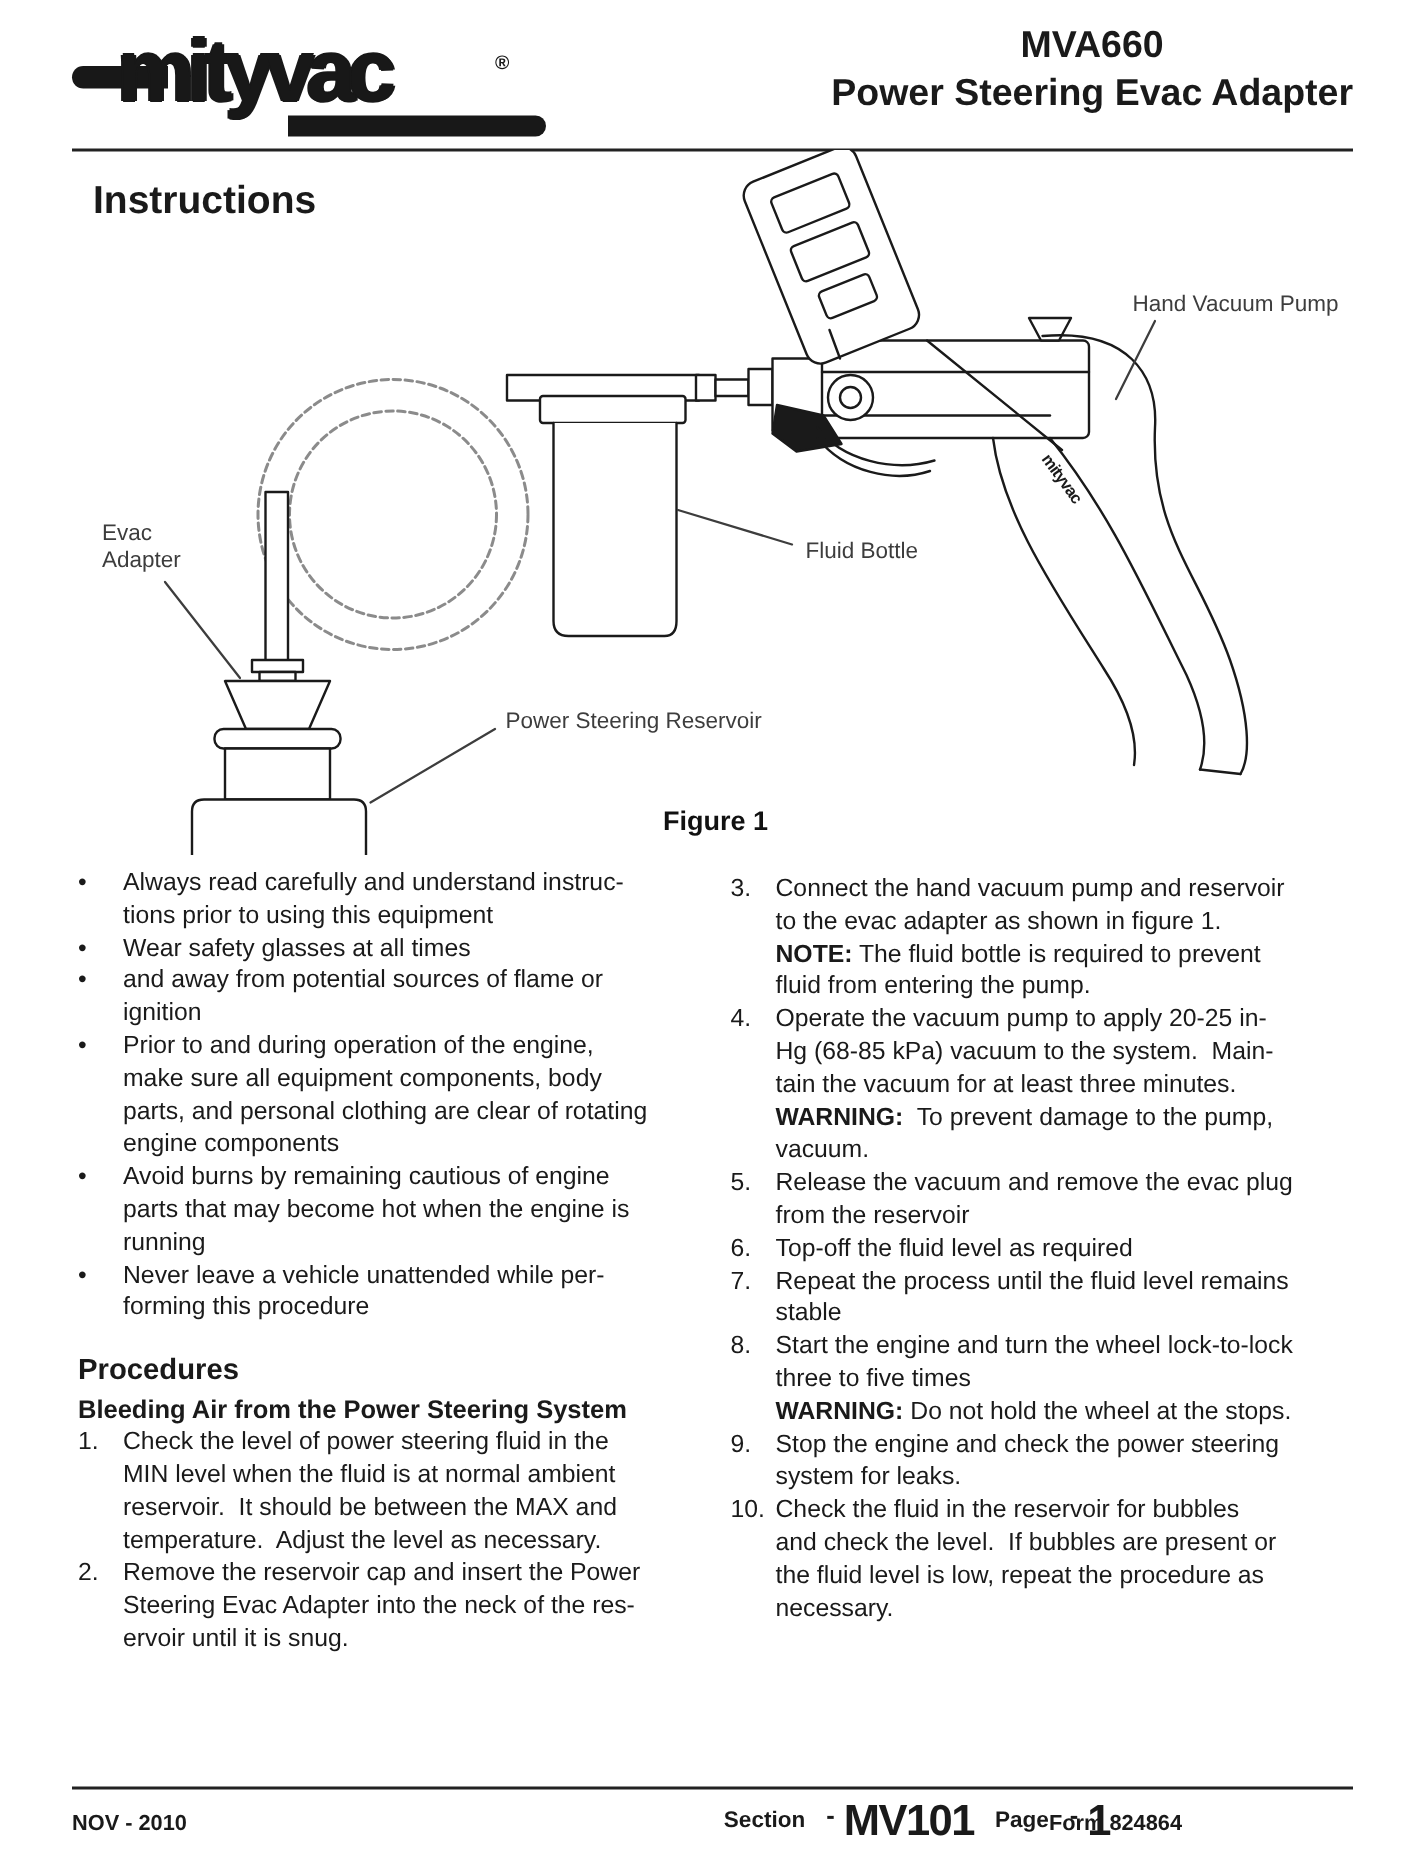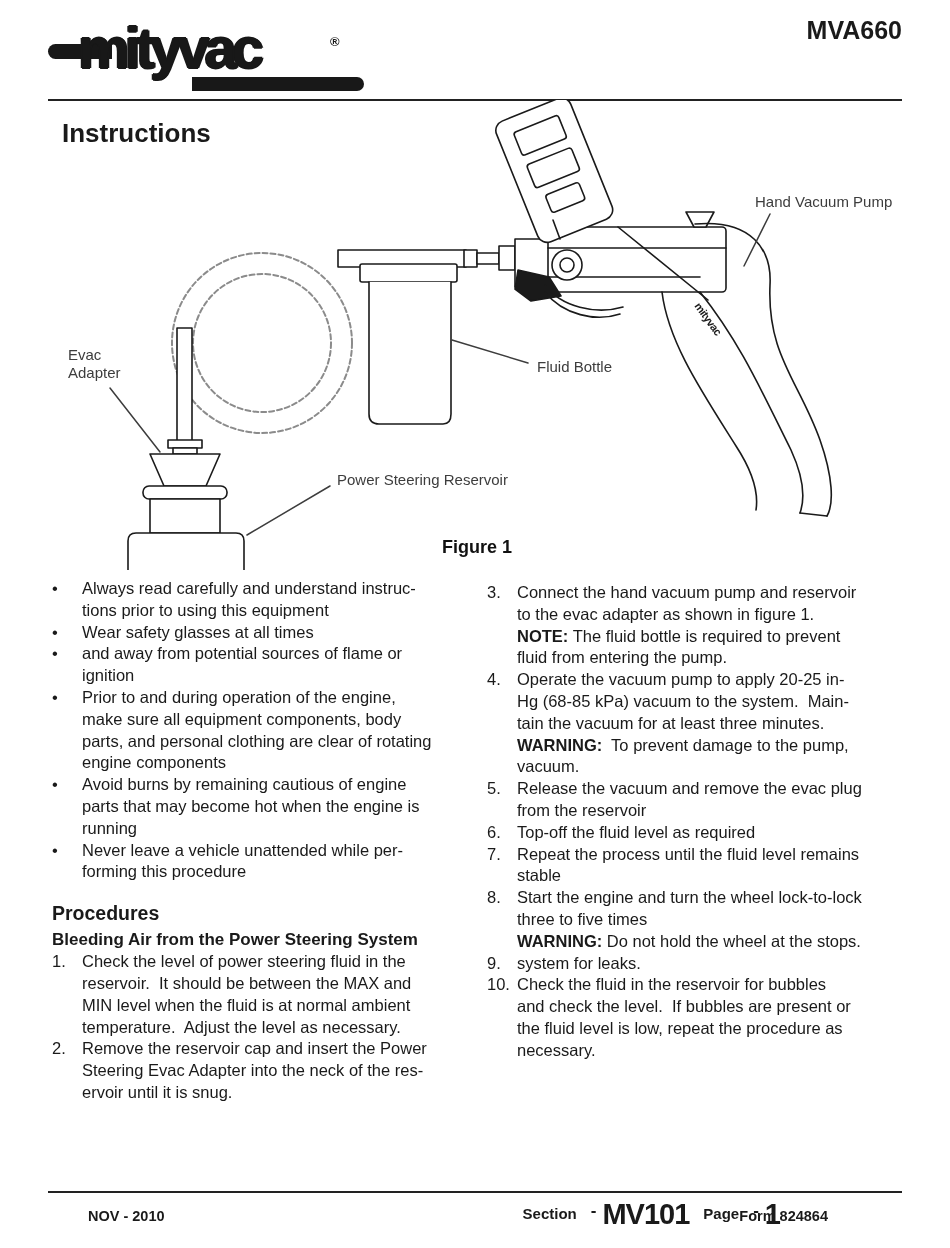--- a/index.html
+++ b/index.html
@@ -37,21 +37,21 @@
   .sec-title { font-size:19.5px; font-weight:bold; line-height:24px; margin-bottom:4px; }
   .sec-subtitle { font-size:17px; font-weight:bold; line-height:22px; }
   .procedures-title { margin-top:18px; }
   .li { display:flex; }
   .li .marker { width:30px; flex:none; line-height:21.8px; }
   .li .content { flex:1; min-width:0; }
   .line { line-height:21.8px; white-space:pre; }
   .line b { font-weight:bold; }
 
   
-  .footer { position:absolute; left:0; top:1198px; width:788px; height:40px;margin-left:40px; }
+  .footer { position:absolute; left:0; top:1198px; width:788px; height:40px; }
   .foot-date { position:absolute; left:48px; top:10px; font-size:14.5px; font-weight:bold; }
   .foot-form { position:absolute; left:0; right:0; top:10px; text-align:right; font-size:14.5px; font-weight:bold; }
   .foot-right { position:absolute; right:48px; top:0; display:flex; align-items:center; }
   .foot-small { font-size:15px; font-weight:bold; margin-bottom:3px; }
   .foot-dash { font-size:17px; font-weight:bold; margin:0 6px 7px 14px; }
   .foot-big { font-size:29px; font-weight:bold; letter-spacing:-1px; }
   .foot-gap { width:14px; }
 </style>
 </head>
 <body>
@@ -59,20 +59,21 @@
 <div class="page">
 
   <div class="logo">
     <div class="logo-bar-left"></div>
     <div class="logo-word">mityvac</div>
     <div class="logo-underline"></div>
     <div class="logo-reg">®</div>
   </div>
   <div class="head-titles">
     <div class="head-model">MVA660</div>
+    <div class="head-product">Power Steering Evac Adapter</div>
   </div>
   <div class="rule rule-top"></div>
 
   <div class="page-title">Instructions</div>
 
   <div class="figure-wrap">
     <svg width="950" height="470" viewBox="0 0 950 470">
       <g fill="none" stroke="#1a1a1a" stroke-width="1.6" stroke-linejoin="round" stroke-linecap="round">
 
         <g stroke="#8b8b8b" stroke-width="2" stroke-dasharray="5 3">
@@ -203,22 +204,22 @@
           </div>
         </div>
       </div>
     <div class="sec-title procedures-title">Procedures</div>
     <div class="sec-subtitle">Bleeding Air from the Power Steering System</div>
     <div>
         <div class="li">
           <span class="marker">1.</span>
           <div class="content">
             <div class="line">Check the level of power steering fluid in the</div>
+            <div class="line">MIN level when the fluid is at normal ambient</div>
             <div class="line">reservoir.  It should be between the MAX and</div>
-            <div class="line">MIN level when the fluid is at normal ambient</div>
             <div class="line">temperature.  Adjust the level as necessary.</div>
           </div>
         </div>
         <div class="li">
           <span class="marker">2.</span>
           <div class="content">
             <div class="line">Remove the reservoir cap and insert the Power</div>
             <div class="line">Steering Evac Adapter into the neck of the res-</div>
             <div class="line">ervoir until it is snug.</div>
           </div>
@@ -271,20 +272,21 @@
           <span class="marker">8.</span>
           <div class="content">
             <div class="line">Start the engine and turn the wheel lock-to-lock</div>
             <div class="line">three to five times</div>
             <div class="line"><b>WARNING:</b> Do not hold the wheel at the stops.</div>
           </div>
         </div>
         <div class="li">
           <span class="marker">9.</span>
           <div class="content">
+            <div class="line">Stop the engine and check the power steering</div>
             <div class="line">system for leaks.</div>
           </div>
         </div>
         <div class="li">
           <span class="marker">10.</span>
           <div class="content">
             <div class="line">Check the fluid in the reservoir for bubbles</div>
             <div class="line">and check the level.  If bubbles are present or</div>
             <div class="line">the fluid level is low, repeat the procedure as</div>
             <div class="line">necessary.</div>

